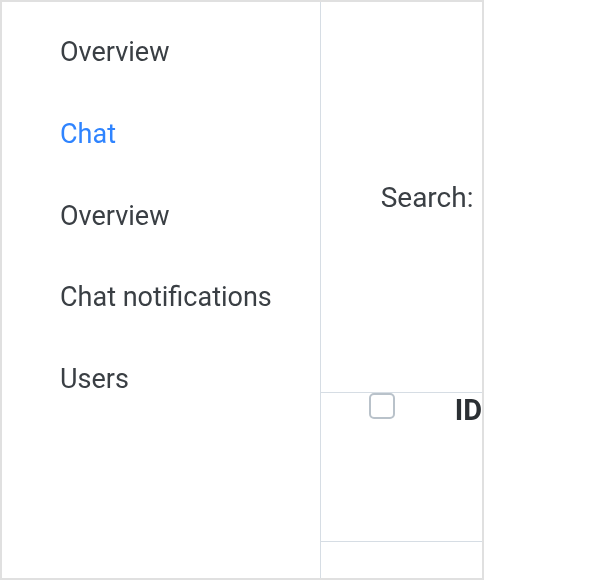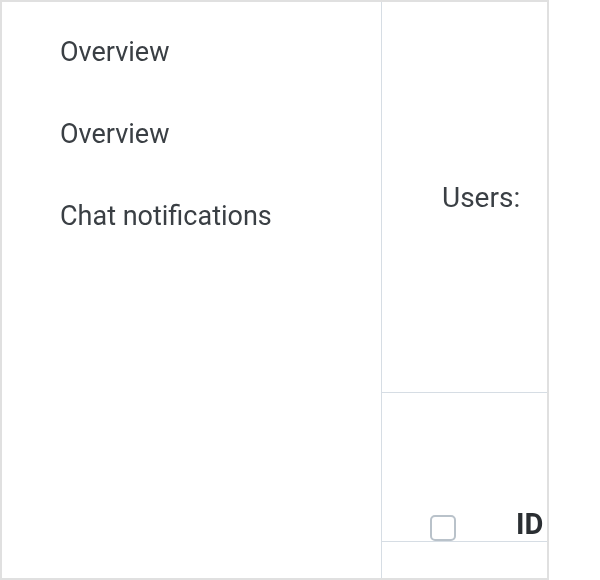--- a/index.html
+++ b/index.html
@@ -8,21 +8,21 @@
       padding: 0;
     }
     html, body {
       width: 600px;
       height: 580px;
       overflow: hidden;
       font-family: -apple-system, BlinkMacSystemFont, "Segoe UI", Roboto, "Helvetica Neue", Arial, sans-serif;
       background: #fff;
     }
     .frame {
-      width: 549px;
+      width: 484px;
       height: 580px;
       border: 2px solid #e0e0e0;
       display: flex;
       background: #ffffff;
     }
     .sidebar {
       width: 380px;
       border-right: 1px solid #d6dde4;
       padding-top: 34px;
       padding-left: 58px;
@@ -52,21 +52,21 @@
     }
     .search-label {
       font-size: 28px;
       color: #3a3f44;
     }
     .table-header {
       border-top: 1px solid #d6dde4;
       border-bottom: 1px solid #d6dde4;
       flex: 1;
       display: flex;
-      align-items: flex-end;
+      align-items: flex-start;
       padding-left: 48px;
       gap: 60px;
       height: 150px;
     }
     .checkbox {
       width: 26px;
       height: 26px;
       border: 2px solid #b9c2ca;
       border-radius: 5px;
       background: #ffffff;
@@ -80,27 +80,29 @@
     .table-body {
       height: 36px;
     }
   </style>
 </head>
 <body>
 
 <div class="frame">
   <nav class="sidebar">
     <div class="sidebar-item">Overview</div>
+    <div class="sidebar-item active">Chat</div>
     <div class="sidebar-item">Overview</div>
     <div class="sidebar-item">Chat notifications</div>
+    <div class="sidebar-item">Users</div>
   </nav>
 
   <div class="main">
     <div class="search-area">
-      <span class="search-label">Users:</span>
+      <span class="search-label">Search:</span>
     </div>
     <div class="table-header">
       <div class="checkbox"></div>
       <div class="col-id">ID</div>
     </div>
     <div class="table-body"></div>
   </div>
 </div>
 
 </body></html>

